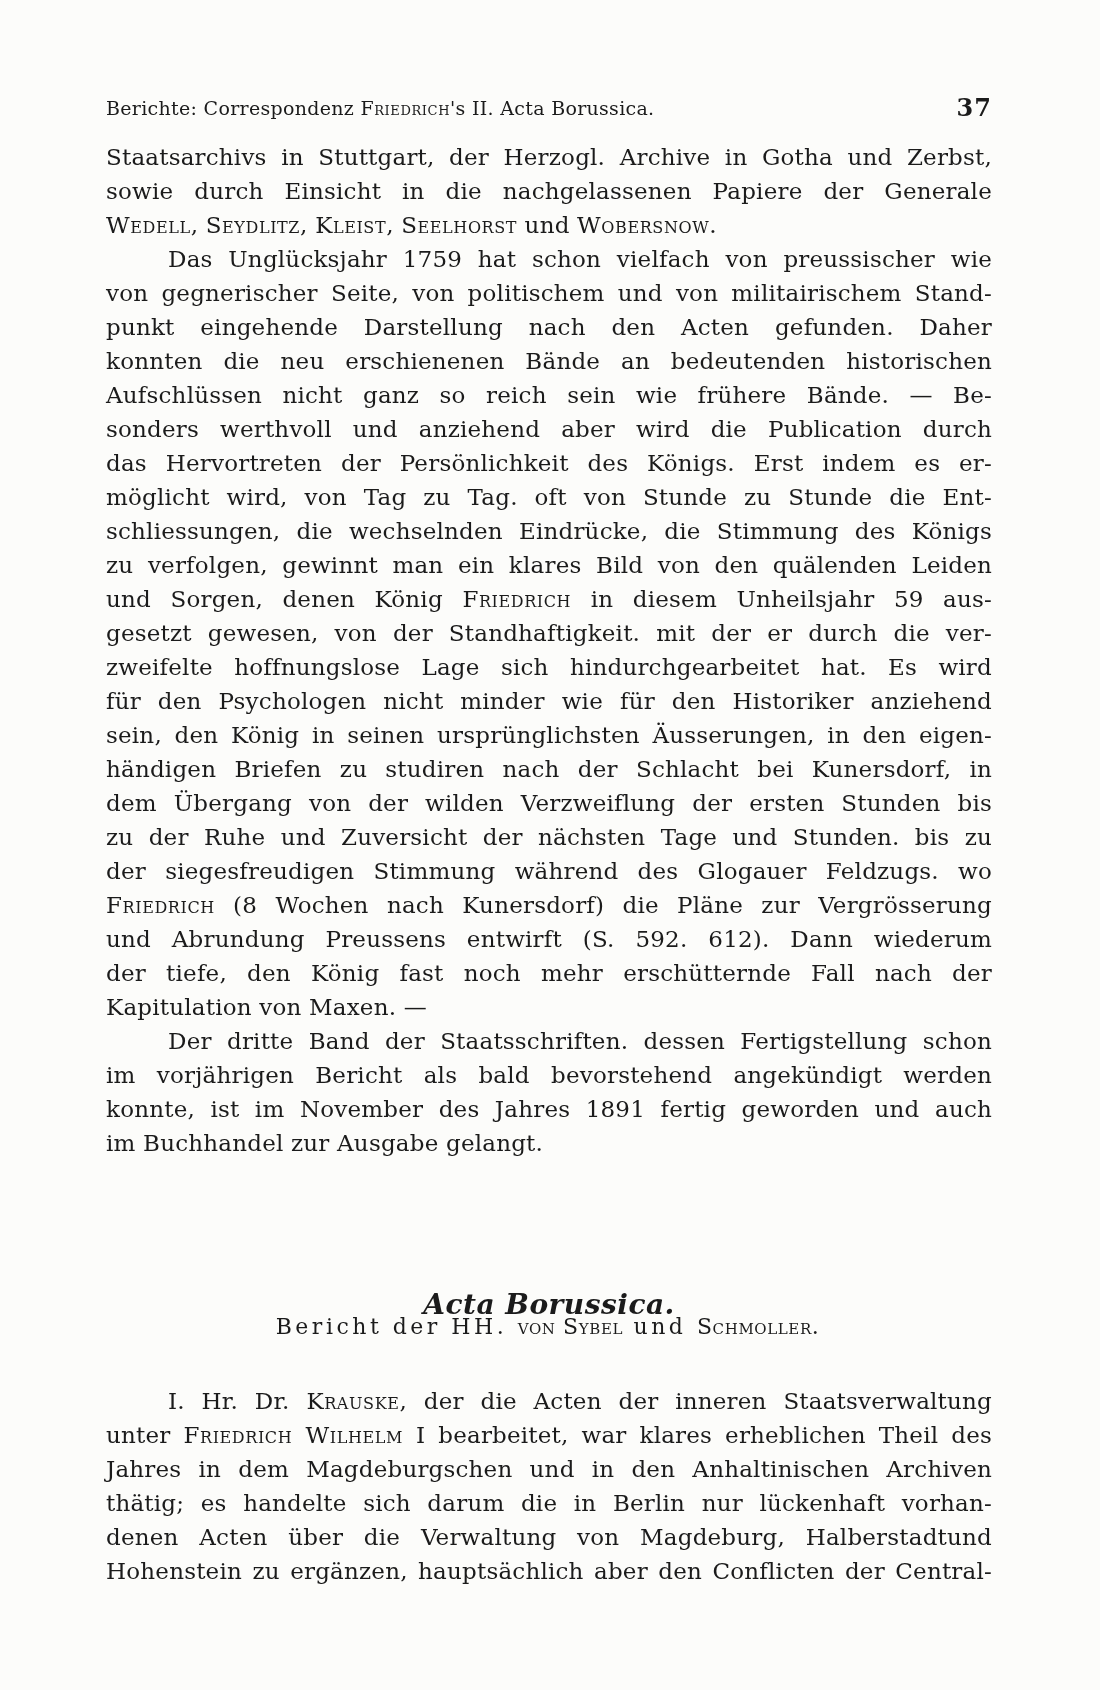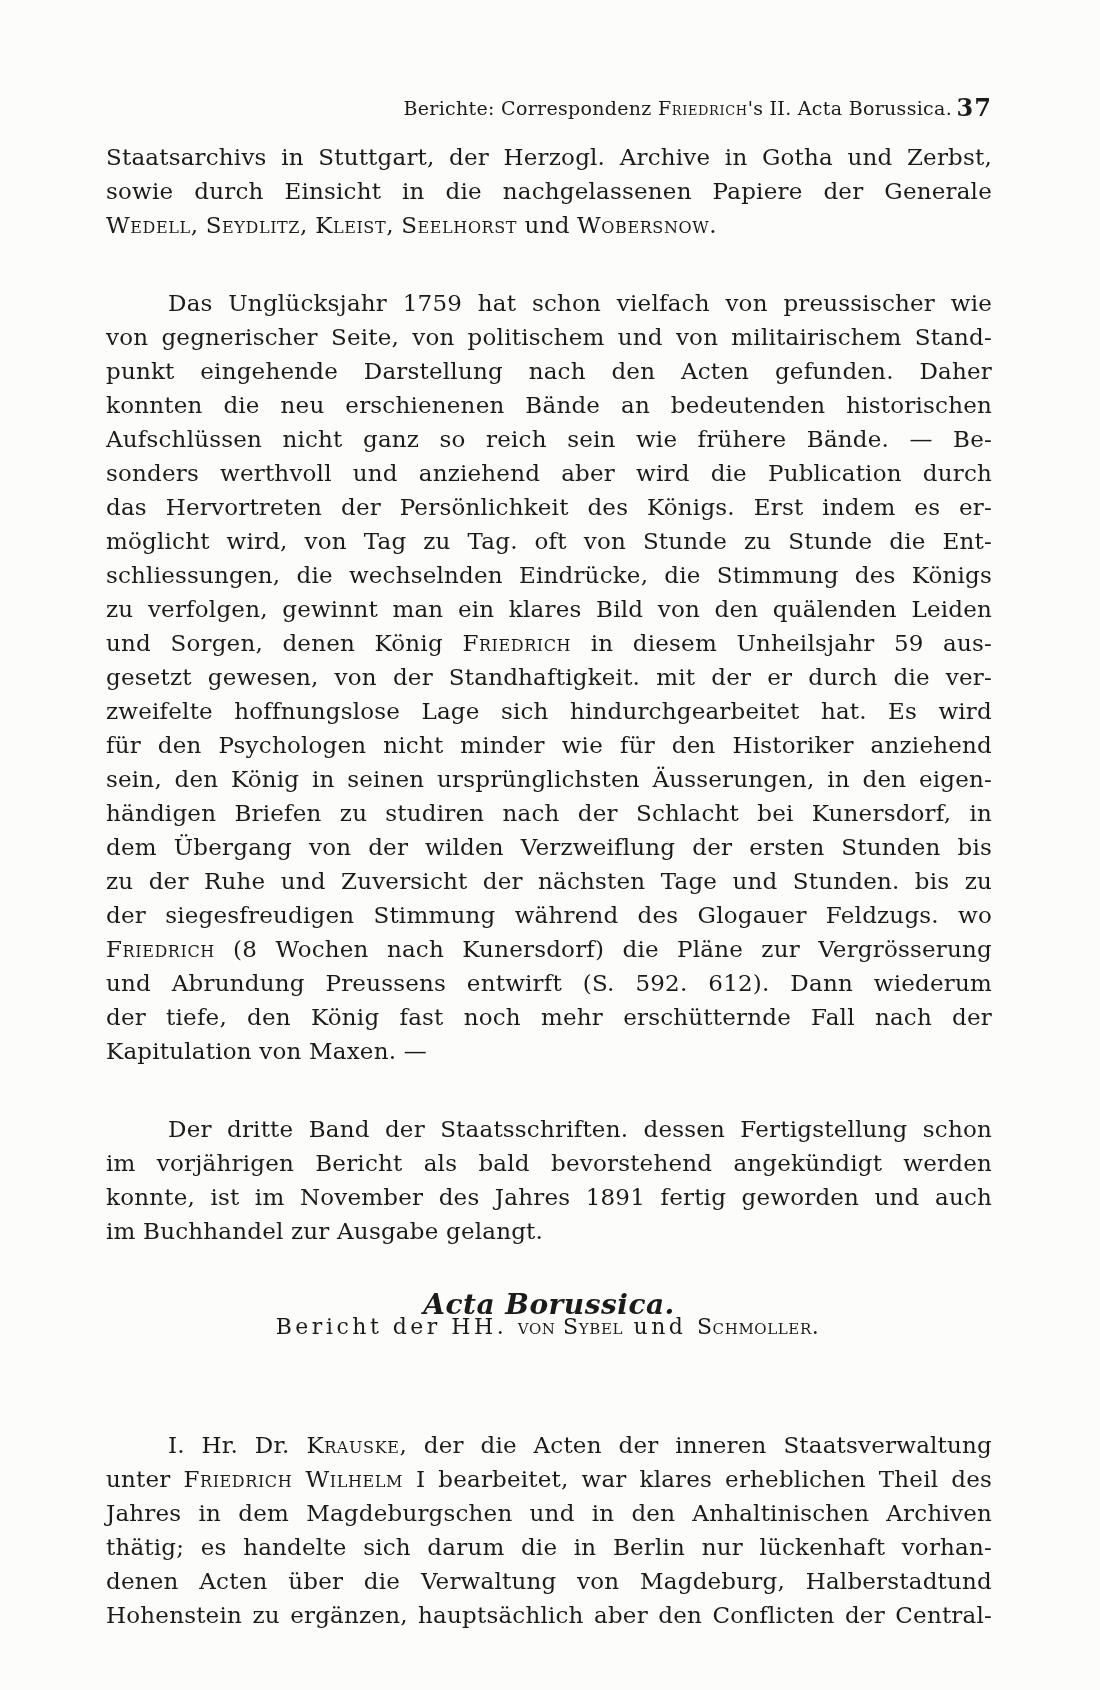--- a/index.html
+++ b/index.html
@@ -8,40 +8,40 @@
     width:1100px;height:1690px;
     background:#fcfcfa;
     overflow:hidden;
     font-family:"DejaVu Serif","Liberation Serif",serif;
     color:#1b1b1b;
   }
   .running-head{
     position:absolute;top:97px;left:106px;width:886px;height:30px;
   }
   .running-title{
-    position:absolute;left:0;right:40px;text-align:right;
+    position:absolute;left:0;right:40px;text-align:left;
     font-size:19px;letter-spacing:0.3px;white-space:nowrap;
   }
   .page-number{
     position:absolute;right:0;top:-4px;
     font-size:24px;font-weight:bold;letter-spacing:1px;
   }
   .body-col{
     position:absolute;left:106px;width:886px;
     font-size:23px;line-height:34px;letter-spacing:0.2px;
   }
   #body-top{top:140px;}
   #body-bottom{top:1384px;}
   .line{
     text-align:justify;
     text-align-last:justify;
     white-space:normal;
   }
   .line.last{text-align-last:left;}
-  .line.indent{text-indent:62px;margin-top:44px;}
+  .line.indent{text-indent:62px;}
   .sc{font-variant:small-caps;font-variant-caps:small-caps;letter-spacing:0.6px;}
   .section-title{
     position:absolute;top:1264px;left:106px;width:886px;
     text-align:center;
     font-size:28px;font-weight:bold;font-style:italic;letter-spacing:0.5px;margin-top:24px;
   }
   .section-subtitle{
     position:absolute;top:1314px;left:106px;width:886px;
     text-align:center;
     font-size:22px;letter-spacing:3.5px;

